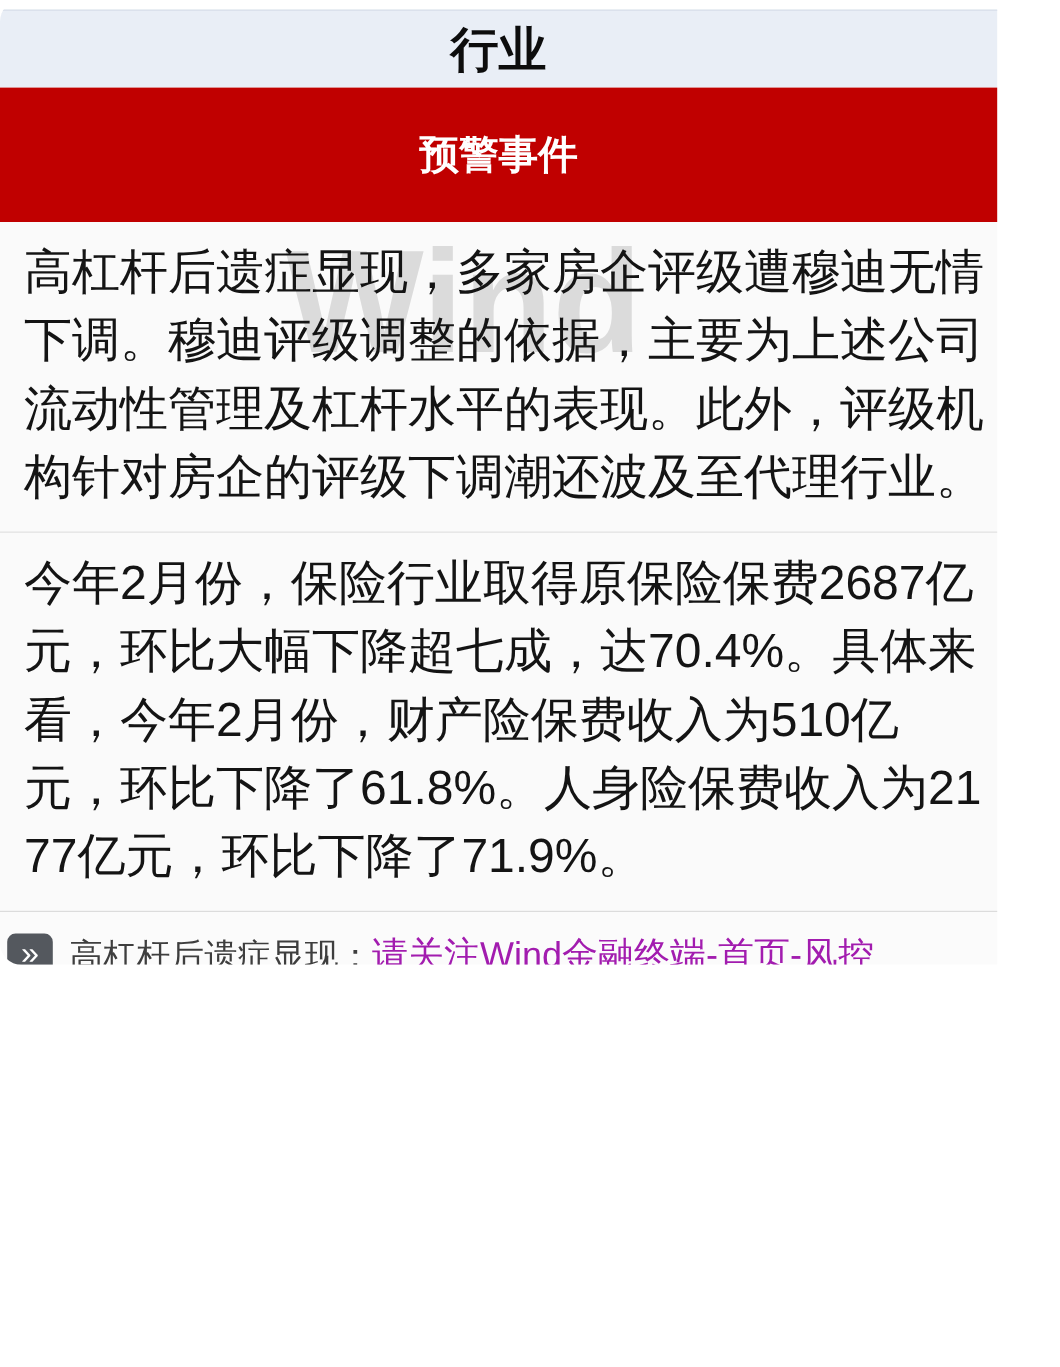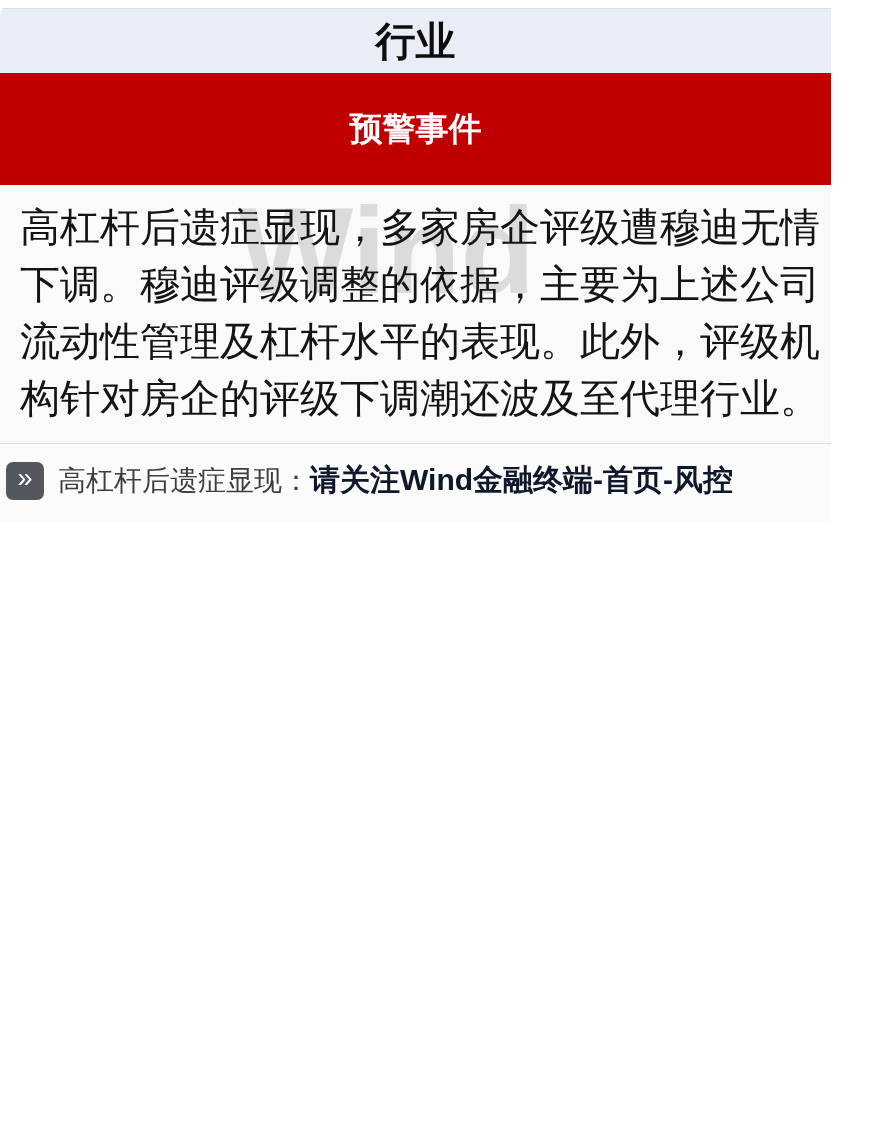--- a/index.html
+++ b/index.html
@@ -87,22 +87,22 @@
     padding-bottom: 4px;
   }
   .footer-label {
     margin-left: 14px;
     font-size: 28px;
     color: #3E3E3E;
     white-space: nowrap;
   }
   .footer-link {
     font-size: 30px;
-    font-weight: bold;
-    color: #0f172a;
+    font-weight: normal;
+    color: #a21caf;
     white-space: nowrap;
     text-decoration: none;
     cursor: pointer;
   }
 </style>
 </head>
 <body>
 
 <div class="page">
   <div class="content">
@@ -114,20 +114,23 @@
     <div class="banner-row">
       <span>预警事件</span>
     </div>
 
     <div class="article">
       <div class="watermark">Wind</div>
       <div class="text">高杠杆后遗症显现，多家房企评级遭穆迪无情下调。穆迪评级调整的依据，主要为上述公司流动性管理及杠杆水平的表现。此外，评级机构针对房企的评级下调潮还波及至代理行业。</div>
     </div>
 
 
+    <div class="article">
+      <div class="text">今年2月份，保险行业取得原保险保费2687亿元，环比大幅下降超七成，达70.4%。具体来看，今年2月份，财产险保费收入为510亿元，环比下降了61.8%。人身险保费收入为2177亿元，环比下降了71.9%。</div>
+    </div>
 
     <div class="footer-row">
       <span class="footer-icon">»</span>
       <span class="footer-label">高杠杆后遗症显现：</span>
       <span class="footer-link">请关注Wind金融终端-首页-风控</span>
     </div>
 
   </div>
 </div>
 

